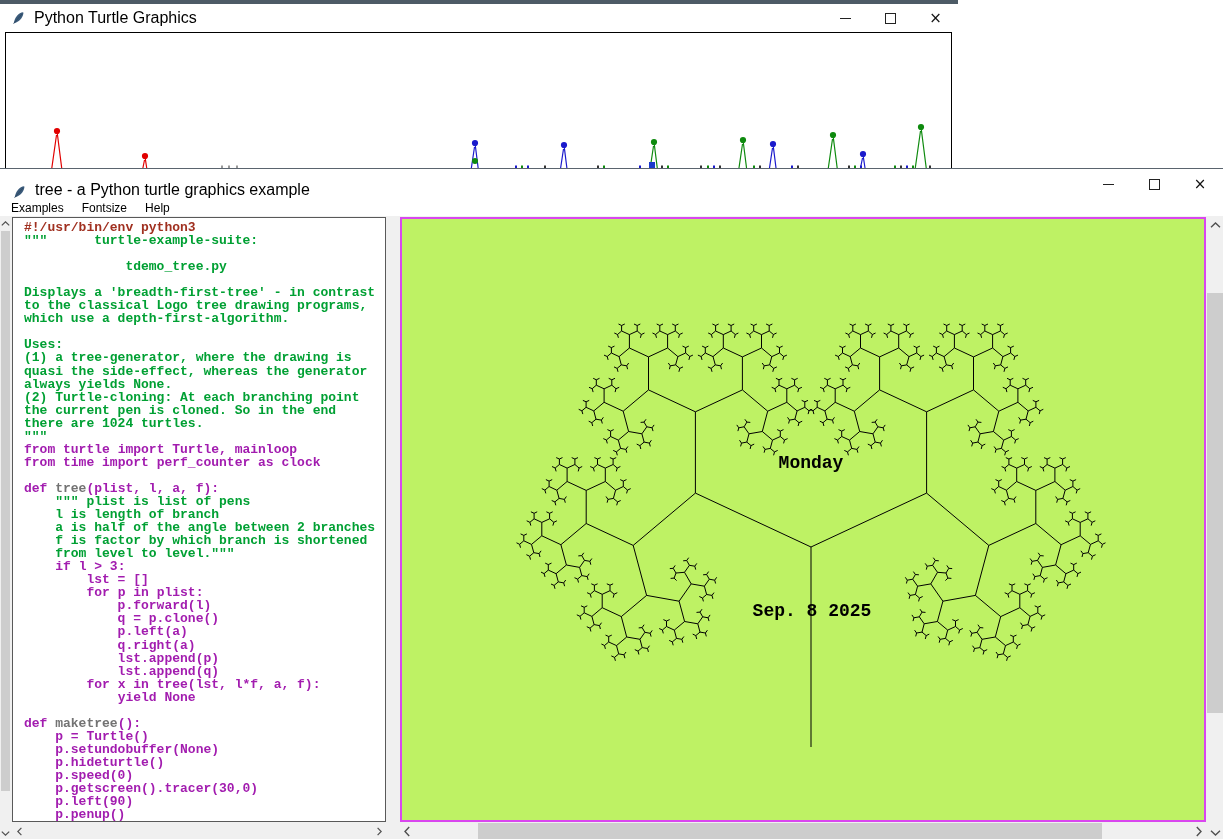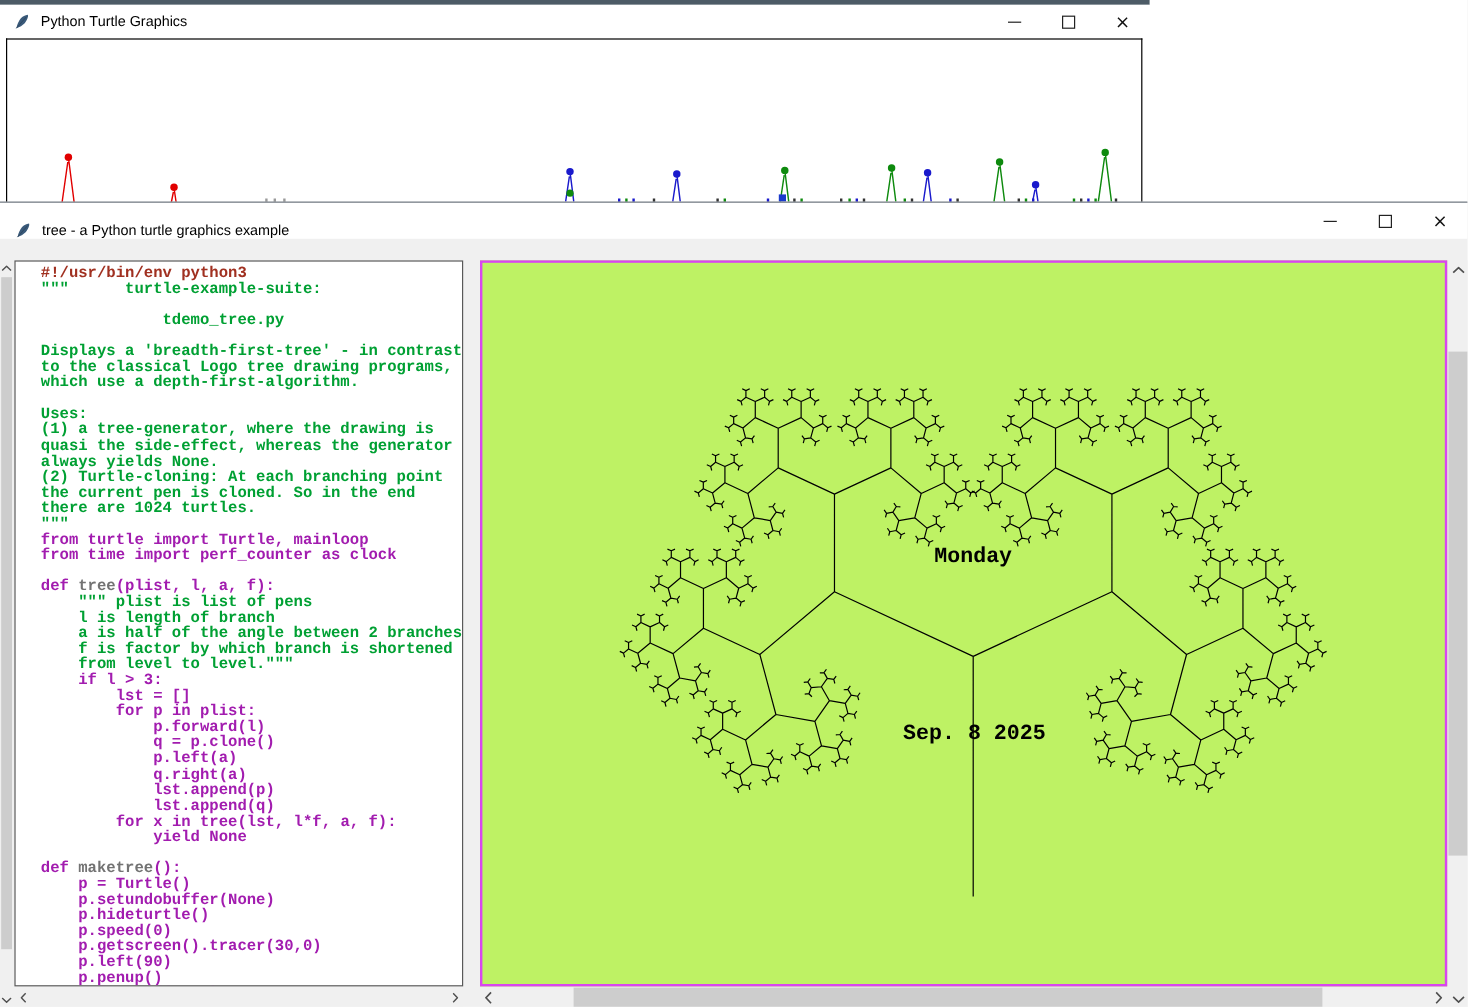--- a/index.html
+++ b/index.html
@@ -1,21 +1,21 @@
 <!DOCTYPE html>
 <html><head>
 <meta charset="utf-8">
 <style>
   html,body{margin:0;padding:0;}
   body{width:1223px;height:839px;position:relative;background:#ffffff;
        font-family:"Liberation Sans",sans-serif;overflow:hidden;}
 
   
   .titlebar{display:flex;align-items:center;background:#fff;}
-  .title-text{font-size:12px;color:#000;margin-left:9px;white-space:nowrap;}
+  .title-text{font-size:16px;color:#000;margin-left:9px;white-space:nowrap;}
   .controls{margin-left:auto;display:flex;height:100%;}
   .ctrl{width:46px;height:100%;display:flex;align-items:center;justify-content:center;}
   .glyph-min{width:11px;height:1px;background:#222;}
   .glyph-max{width:9px;height:9px;border:1px solid #222;background:transparent;}
   .glyph-close{font-size:15px;color:#111;line-height:1;font-family:"DejaVu Sans",sans-serif;}
 
   
   .bgwin{position:absolute;left:0;top:0;width:958px;height:560px;background:#fff;z-index:1;}
   .bg-band{height:4px;background:#4d5b66;}
   .bgwin .titlebar{height:28px;padding-left:11px;}
@@ -29,21 +29,21 @@
          border-top:1px solid #5a646e;box-sizing:border-box;z-index:2;}
   .fgwin .titlebar{height:30px;padding-left:12px;align-items:flex-end;}
   .menubar{height:17px;background:#fff;display:flex;align-items:center;padding-left:2px;
            font-size:12px;color:#000;}
   .menu-item{padding:1px 9px;white-space:nowrap;}
   .content{position:absolute;left:0;top:48px;right:0;bottom:0;background:#f0f0f0;}
 
   
   .code-pane{position:absolute;left:12px;top:0;width:374px;height:605px;background:#fff;
              border:1px solid #595959;box-sizing:border-box;overflow:hidden;}
-  .code-text{padding:3px 0 0 21px;font-family:"Liberation Mono",monospace;font-weight:bold;
+  .code-text{padding:3px 0 0 11px;font-family:"Liberation Mono",monospace;font-weight:bold;
              font-size:13px;line-height:13.05px;white-space:pre;color:#000;}
   .code-line{height:13.05px;}
   .tk-n{color:#a21caf;} .tk-c{color:#a03020;} .tk-s{color:#00a033;}
   .tk-k{color:#a21caf;} .tk-d{color:#737373;}
 
   .canvas-pane{position:absolute;left:400px;top:0;width:806px;height:605px;background:#bef264;
                border:2px solid #d946ef;box-sizing:border-box;}
   .canvas-pane svg{display:block;}
   .ct{font-family:"Liberation Mono",monospace;font-weight:bold;font-size:18px;fill:#000;
       text-anchor:middle;}
@@ -179,20 +179,25 @@
         </div>
       <div class="ctrl">
           <div class="glyph-max"></div>
         </div>
       <div class="ctrl">
           <span class="glyph-close">×</span>
         </div>
     </div>
   </div>
 
+  <div class="menubar">
+    <span class="menu-item">Examples</span>
+    <span class="menu-item">Fontsize</span>
+    <span class="menu-item">Help</span>
+  </div>
 
   <div class="content">
 
     <div class="sb vsb-left">
       <div class="sb-btn">
         <svg class="chev" width="9" height="5" viewBox="0 0 9 5">
           <polyline points="0.8,4.4 4.5,0.8 8.2,4.4" fill="none" stroke="#505050" stroke-width="1.2"></polyline>
           </svg>
       </div>
       <div class="thumb"></div>

